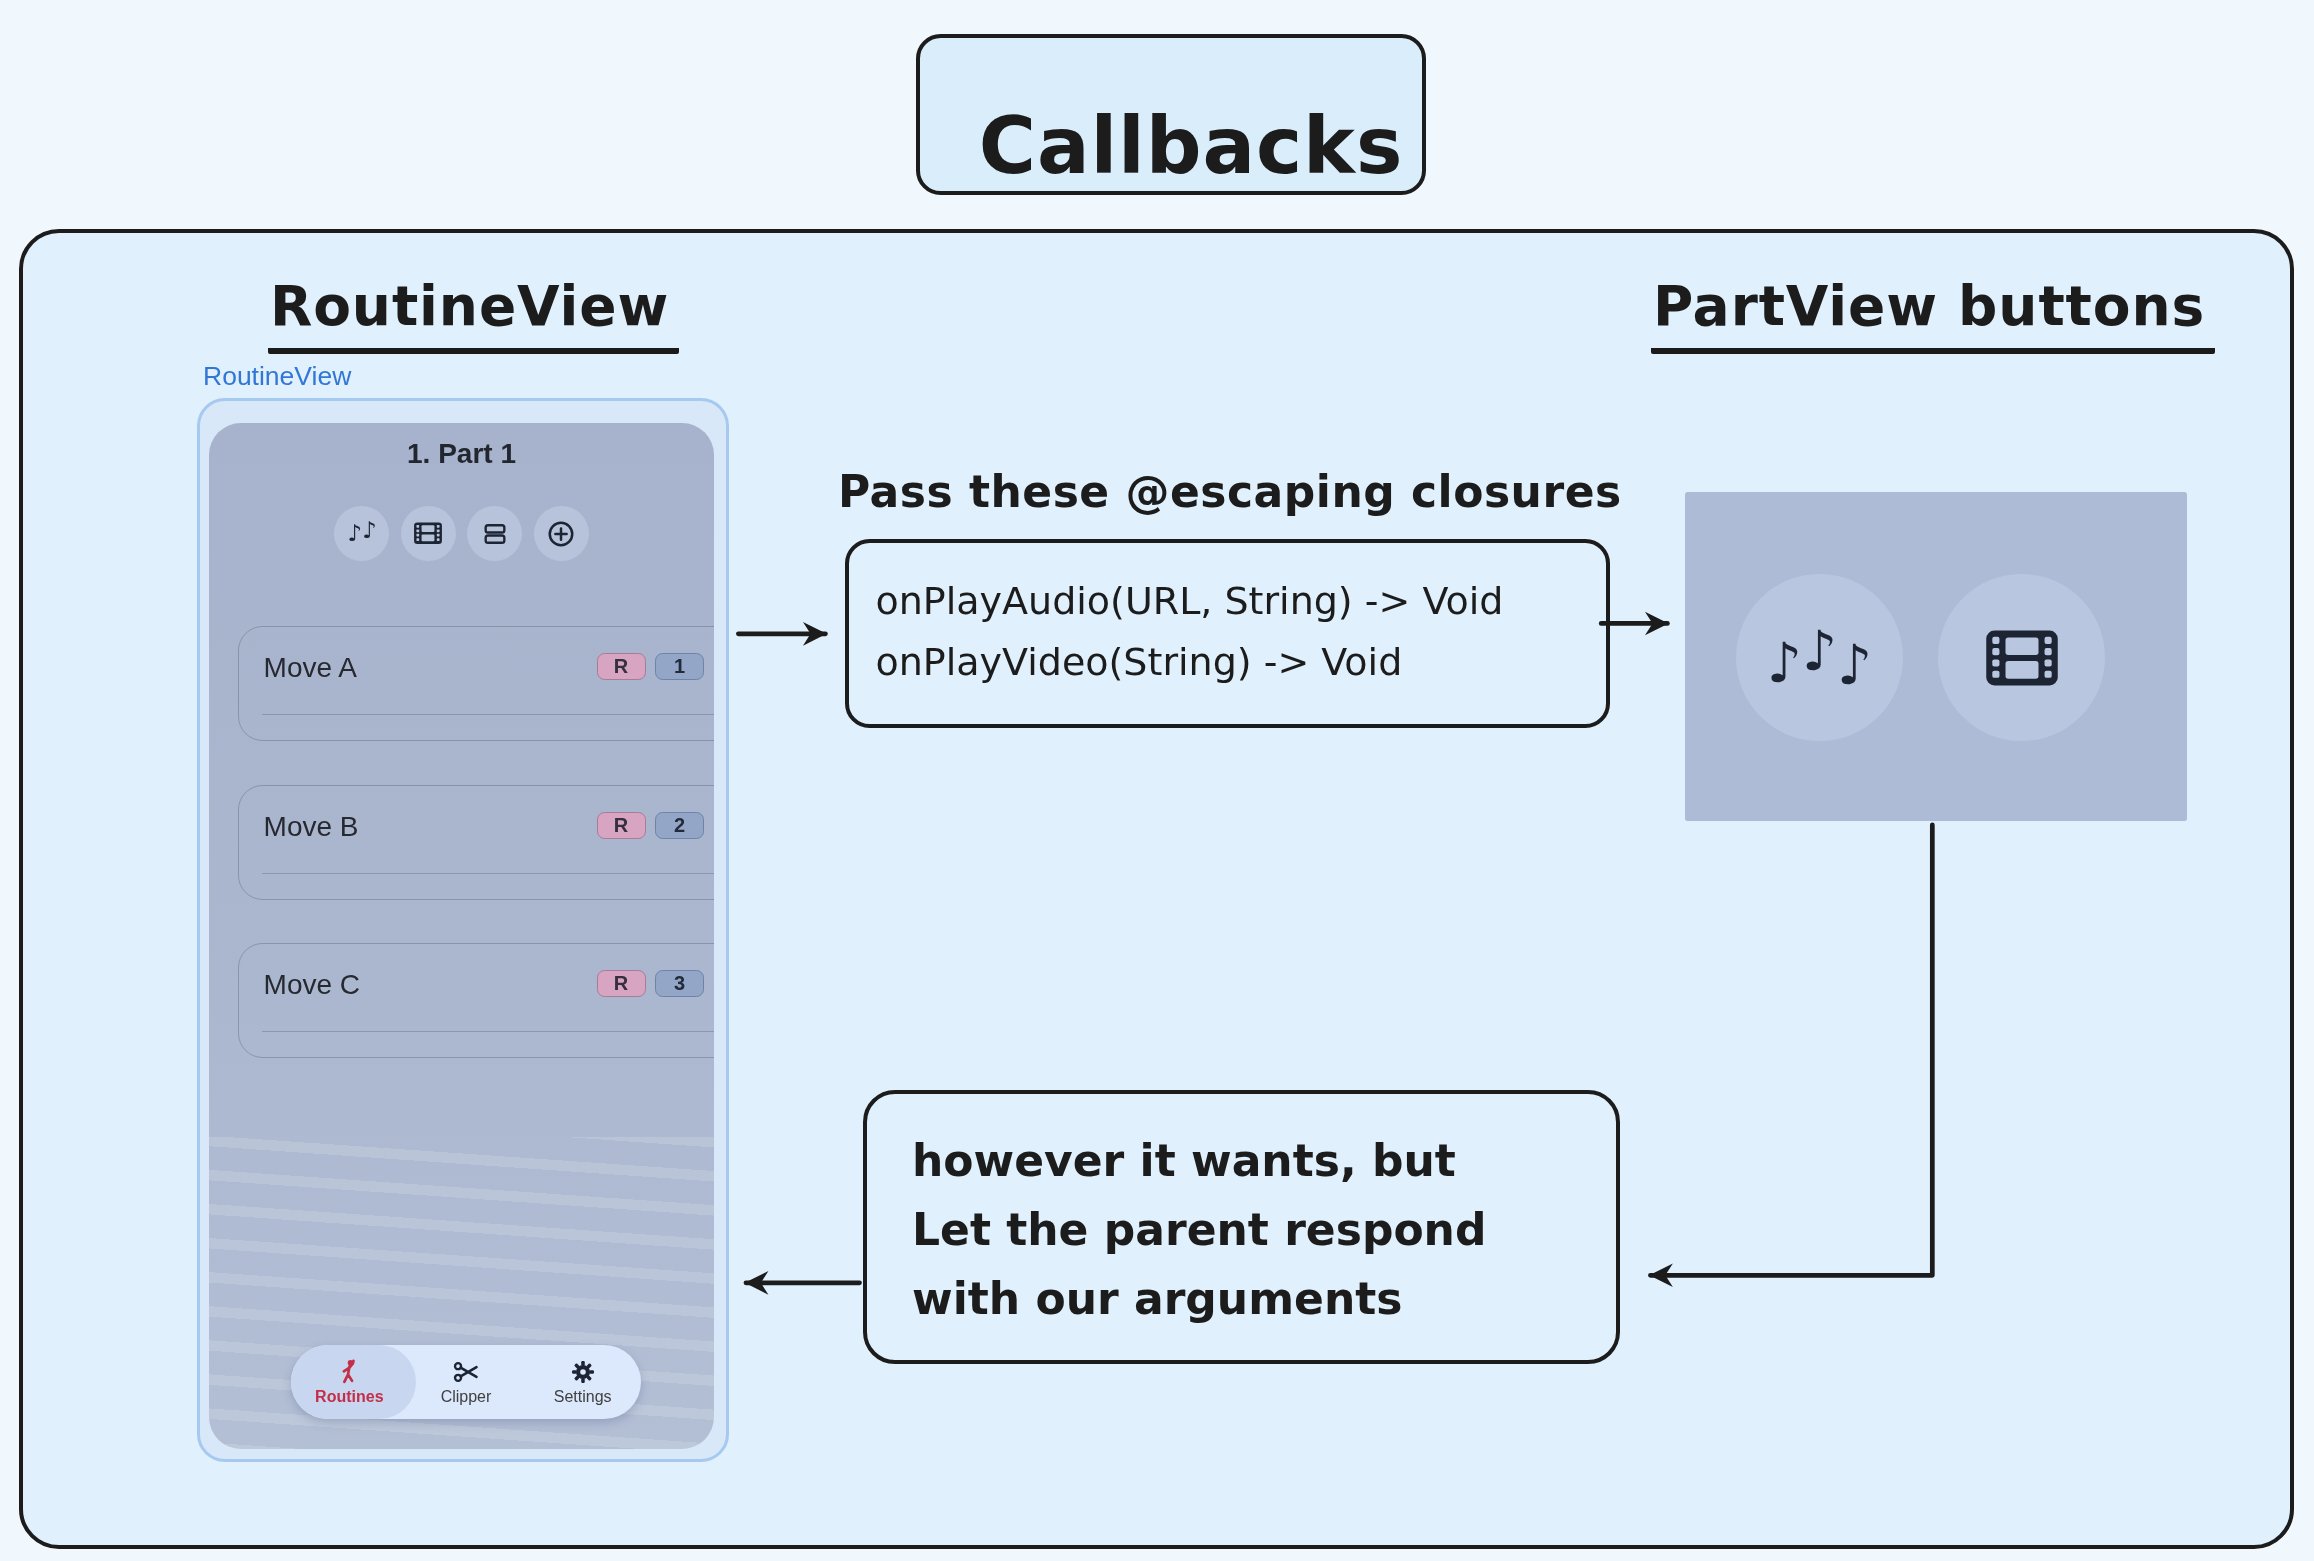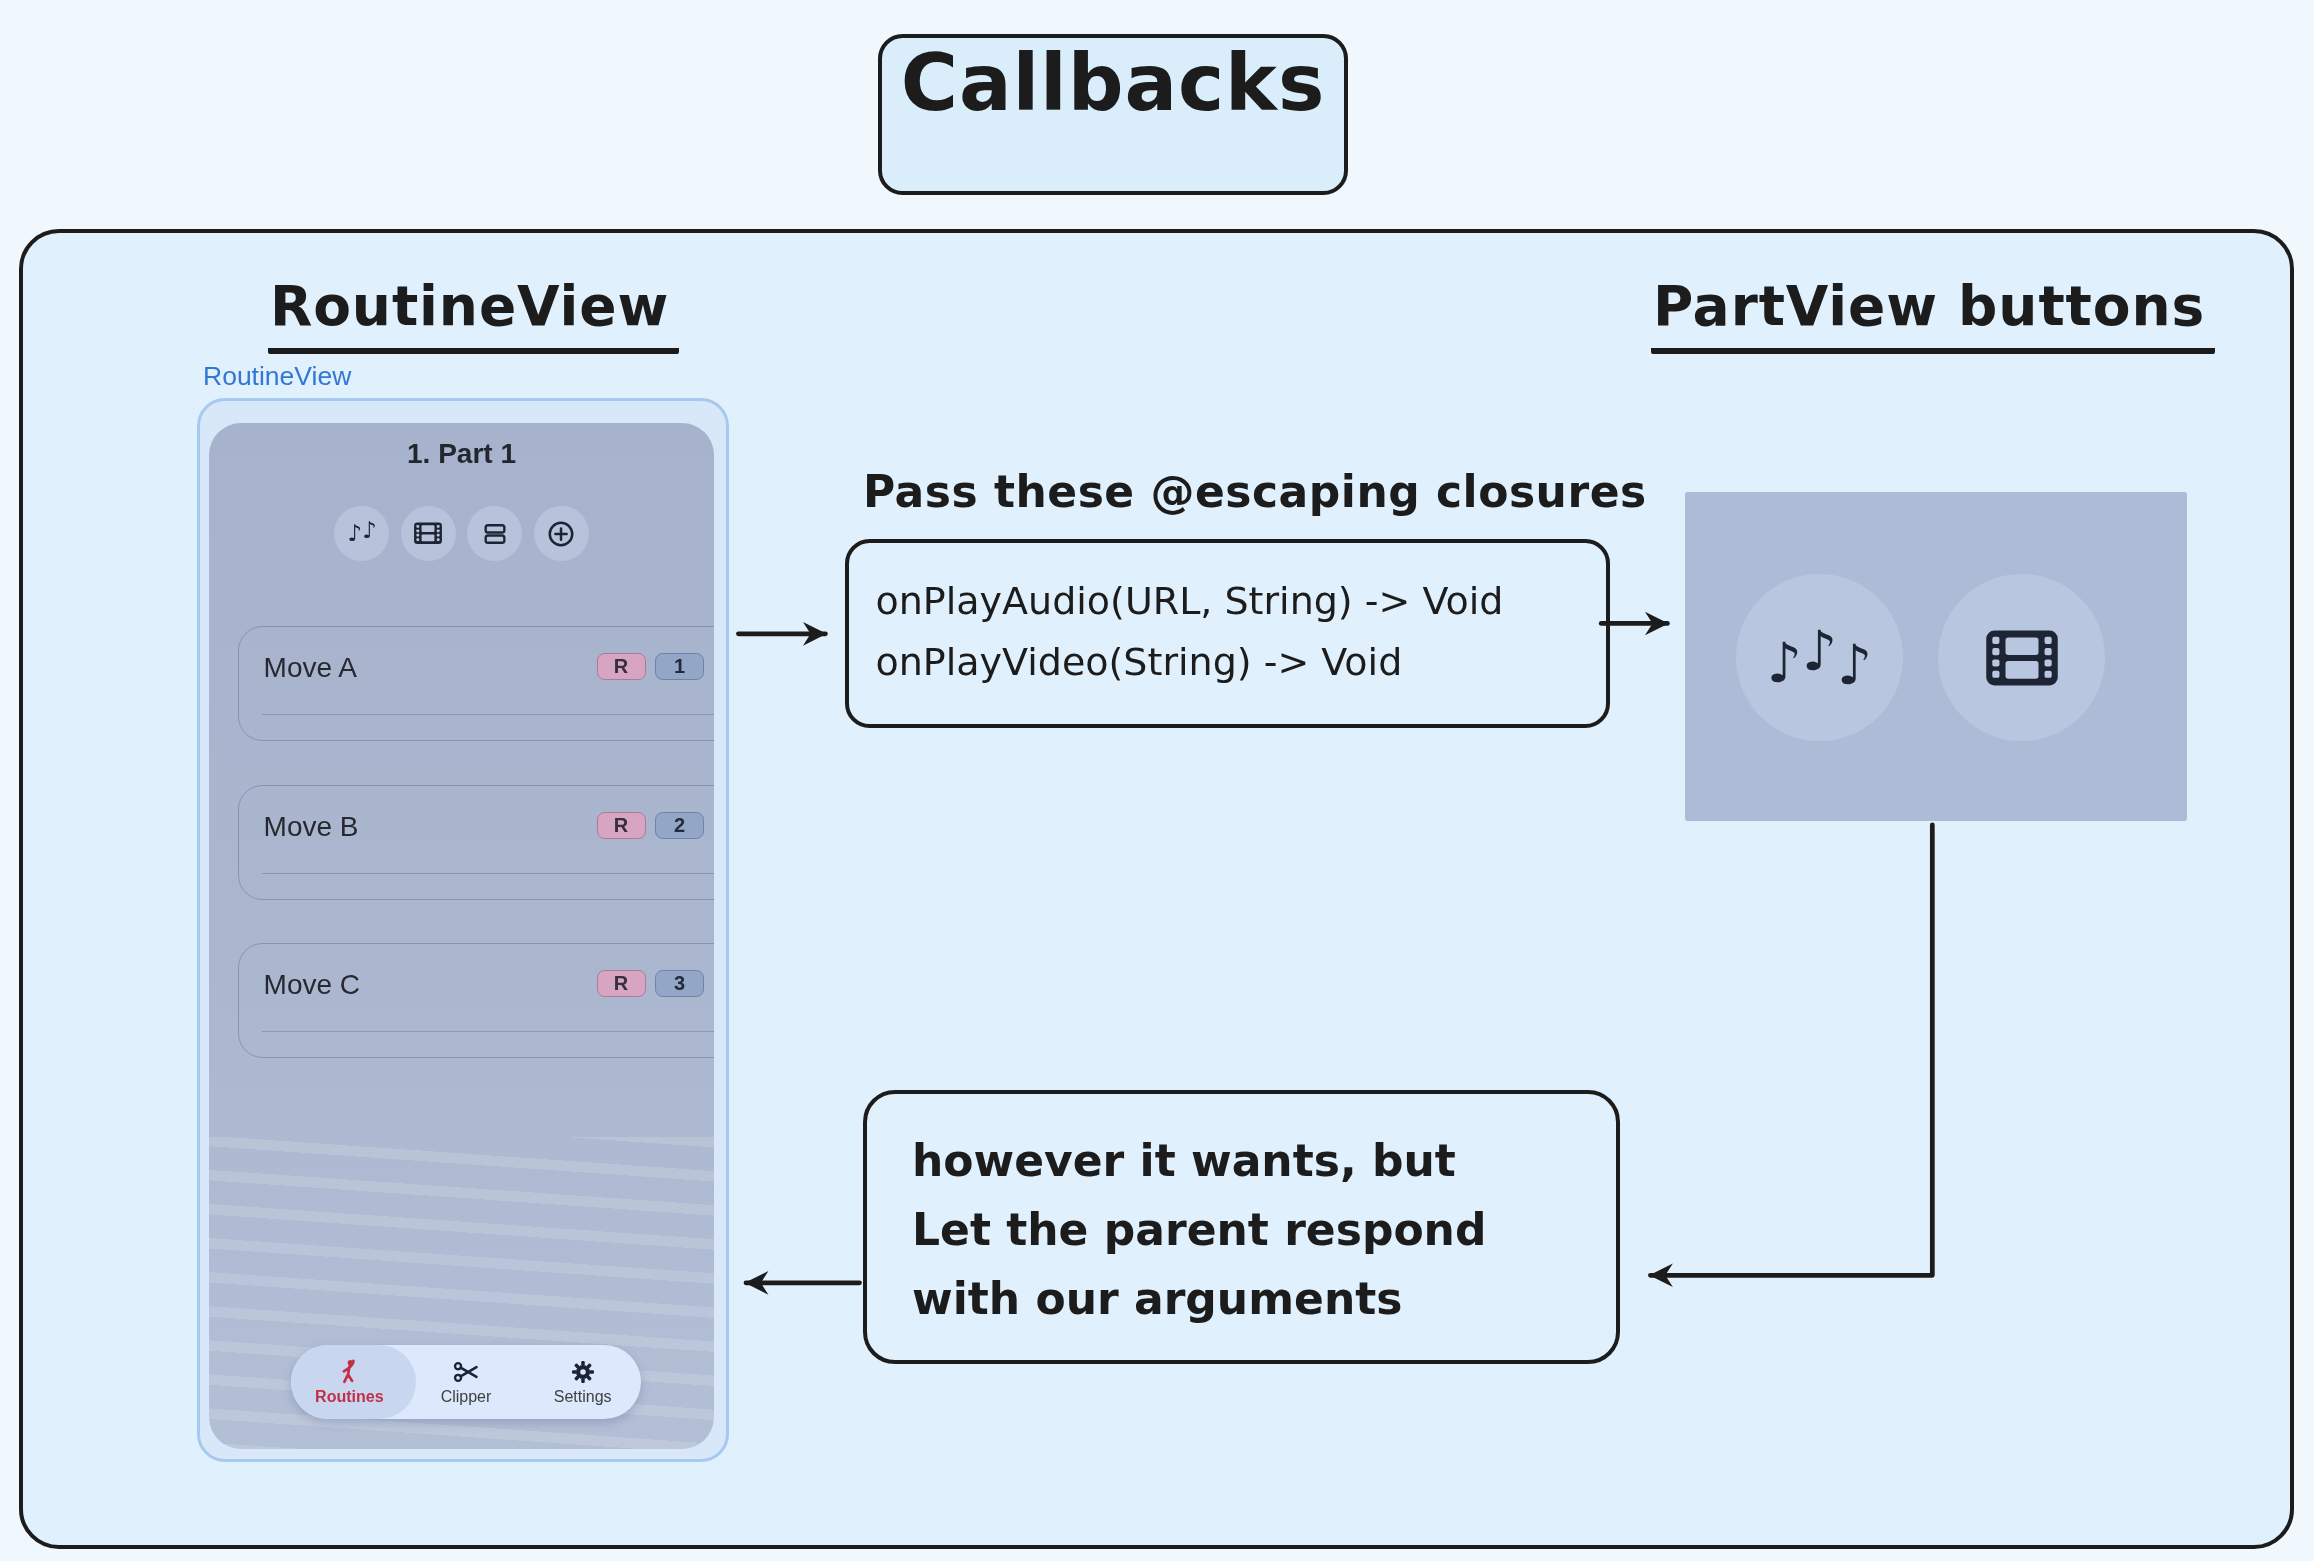--- a/index.html
+++ b/index.html
@@ -90,21 +90,21 @@
   .notes{display:flex;align-items:center;}
   .notes span{font-family:"DejaVu Sans", sans-serif;line-height:1;}
   .notes-big span{font-size:55px;}
   .notes-small span{font-size:23px;}
 
   svg.icon{display:block;}
 </style>
 </head>
 <body>
 
-<div class="abs sketch-box" style="left:878px;top:34px;width:462px;height:153px;display:flex;align-items:flex-start;justify-content:center;">
+<div class="abs sketch-box" style="left:916px;top:34px;width:462px;height:153px;display:flex;align-items:flex-end;justify-content:center;padding-left:40px;">
   <div class="hand big-title">Callbacks</div>
 </div>
 
 <div class="abs main-frame" style="left:19px;top:229px;width:2267px;height:1312px;"></div>
 
 <div class="abs hand section-heading" style="left:268px;top:274px;">RoutineView</div>
 <div class="abs hand section-heading" style="left:1651px;top:274px;">PartView buttons</div>
 
 <div class="abs view-label" style="left:203px;top:361px;">RoutineView</div>
 
@@ -208,21 +208,21 @@
           <rect x="10.5" y="2.6" width="3" height="4" rx="1" transform="rotate(315 12 12)"></rect>
           <circle cx="12" cy="12" r="6"></circle>
         </g>
         <circle cx="12" cy="12" r="2.4" fill="#dce8fb"></circle>
       </svg>
       <div class="tab-label">Settings</div>
     </div>
   </div>
 </div>
 
-<div class="abs hand caption" style="left:863px;top:466px;">Pass these @escaping closures</div>
+<div class="abs hand caption" style="left:838px;top:466px;">Pass these @escaping closures</div>
 
 <div class="abs callout-box" style="left:845px;top:539px;width:765px;height:189px;box-sizing:border-box;padding:28px 0 0 26.5px;border-radius:24.6px;">
   <div class="hand code-line">onPlayAudio(URL, String) -&gt; Void</div>
   <div class="hand code-line">onPlayVideo(String) -&gt; Void</div>
 </div>
 
 <div class="abs partview-img">
   <div class="pv-circle" style="left:51px;">
     <span class="notes notes-big">
       <span style="transform:translateY(5.7px)">♪</span>

